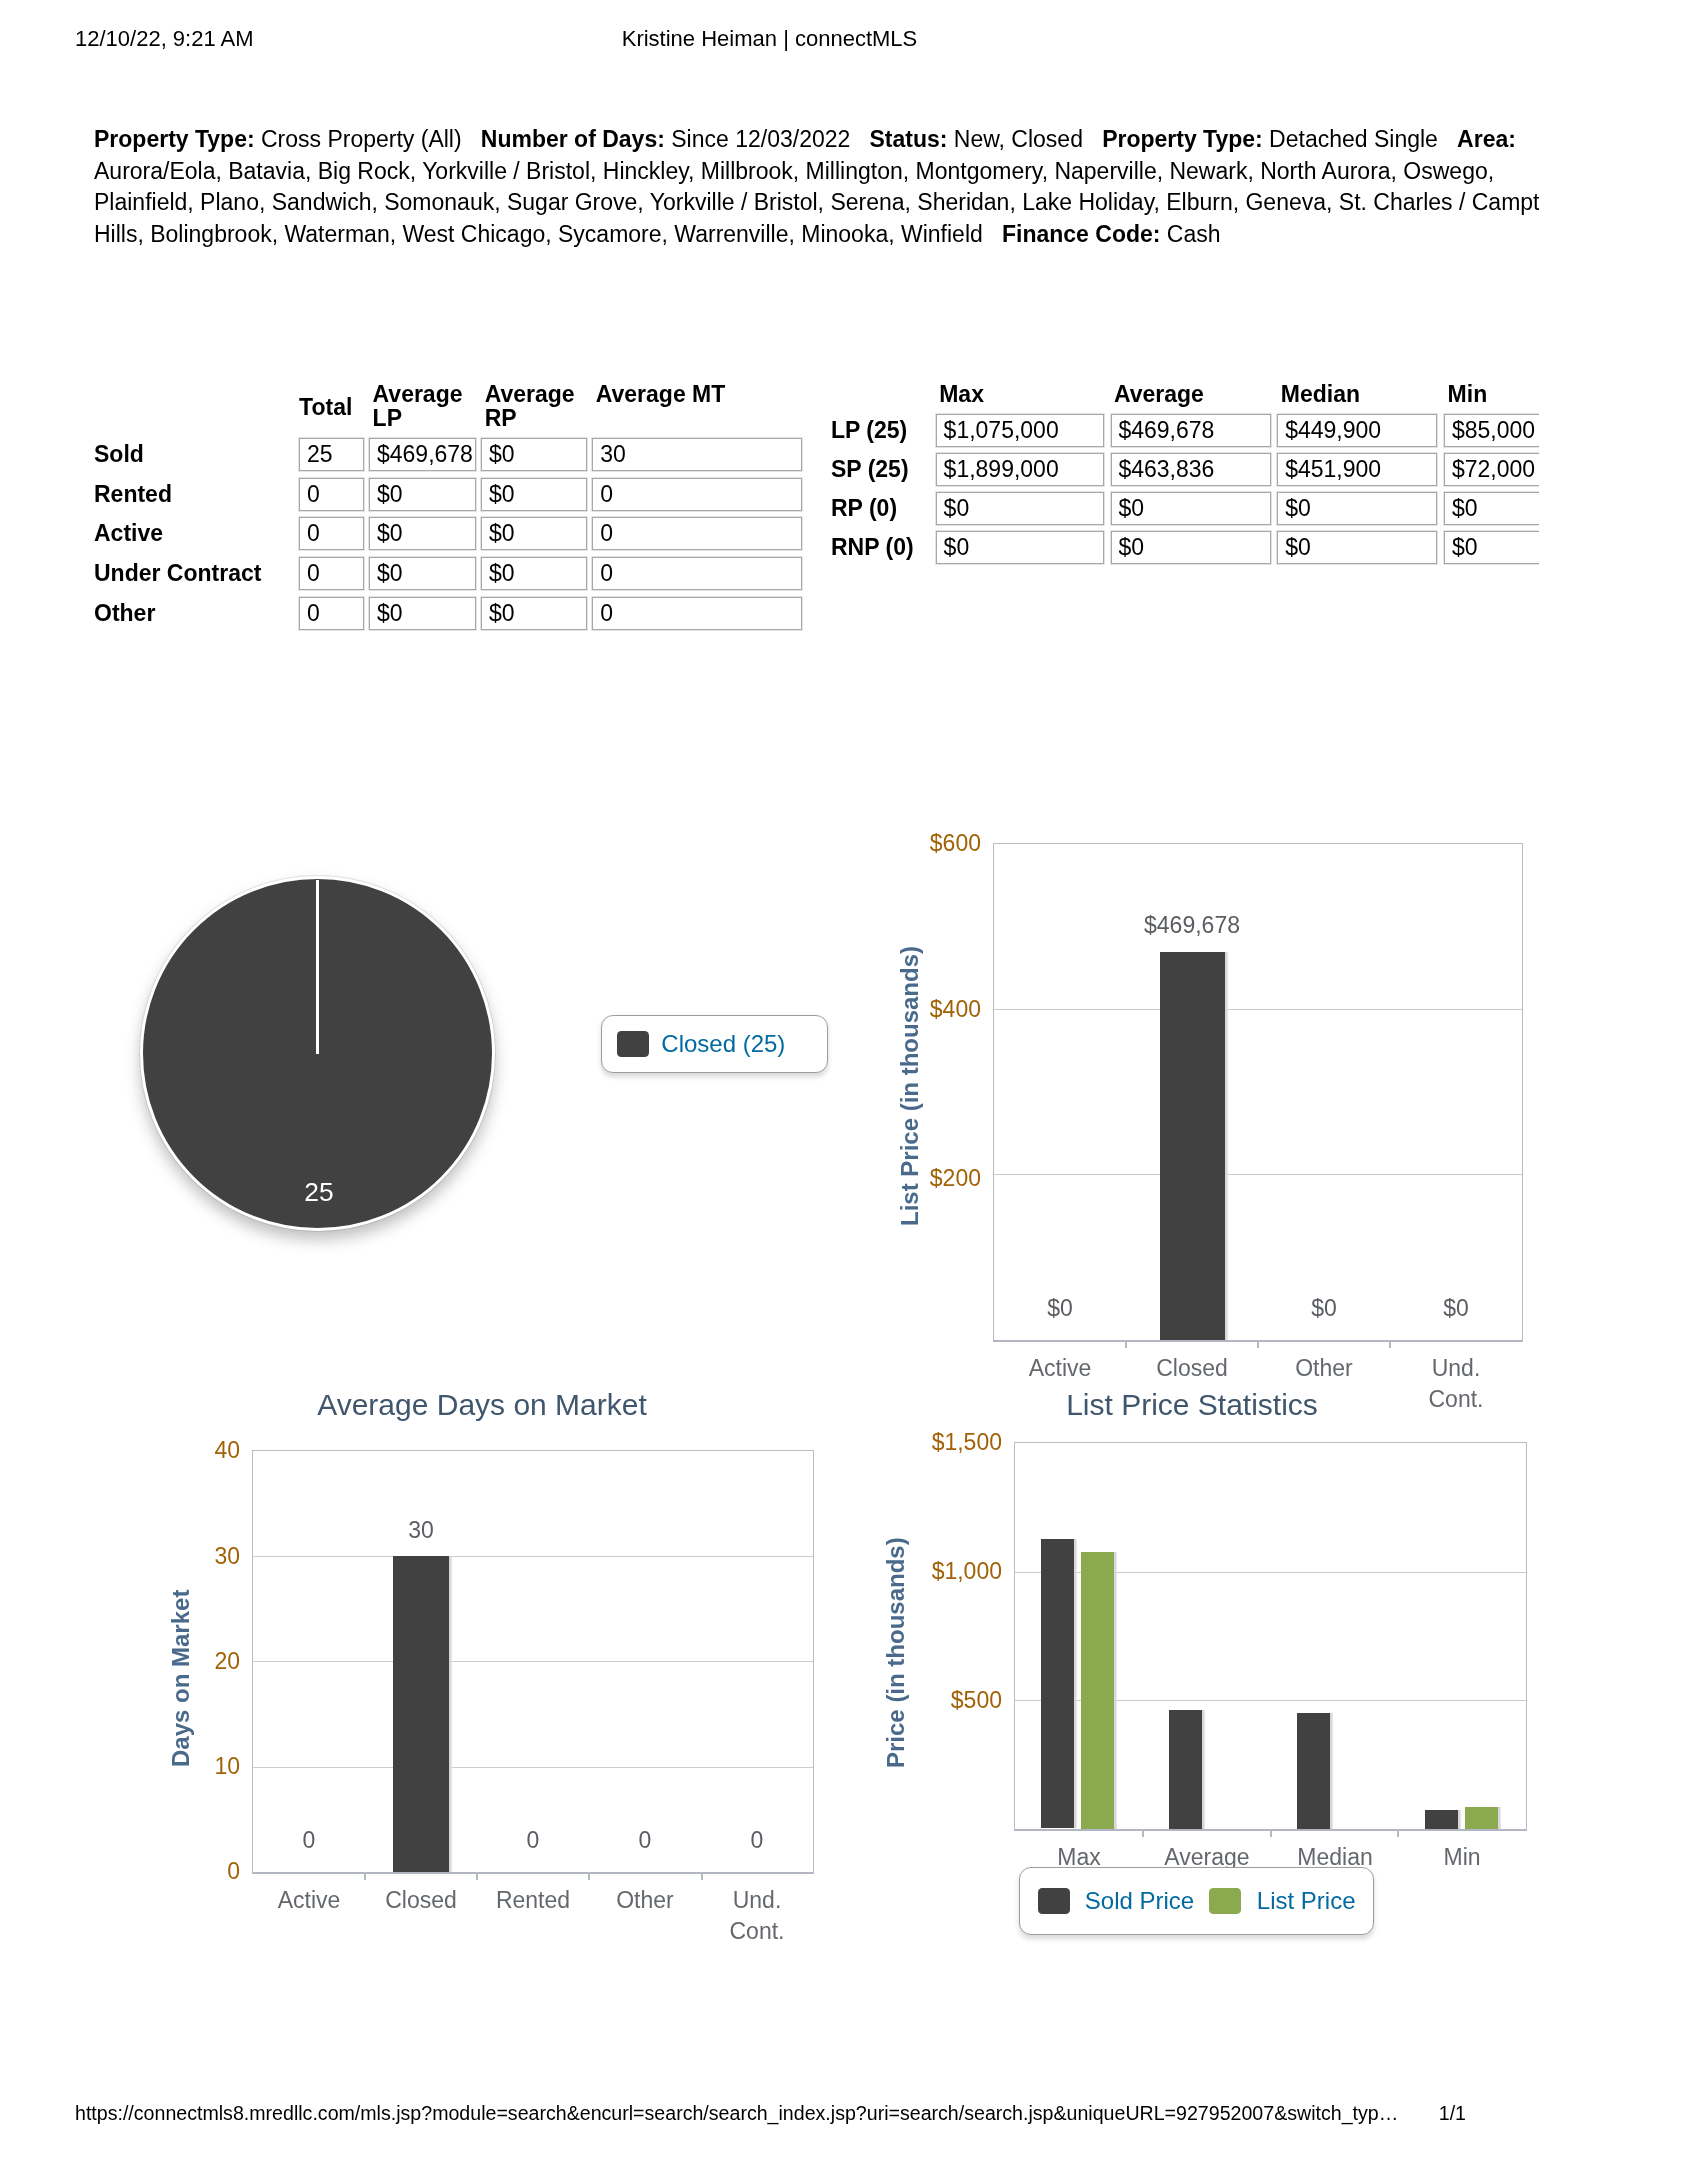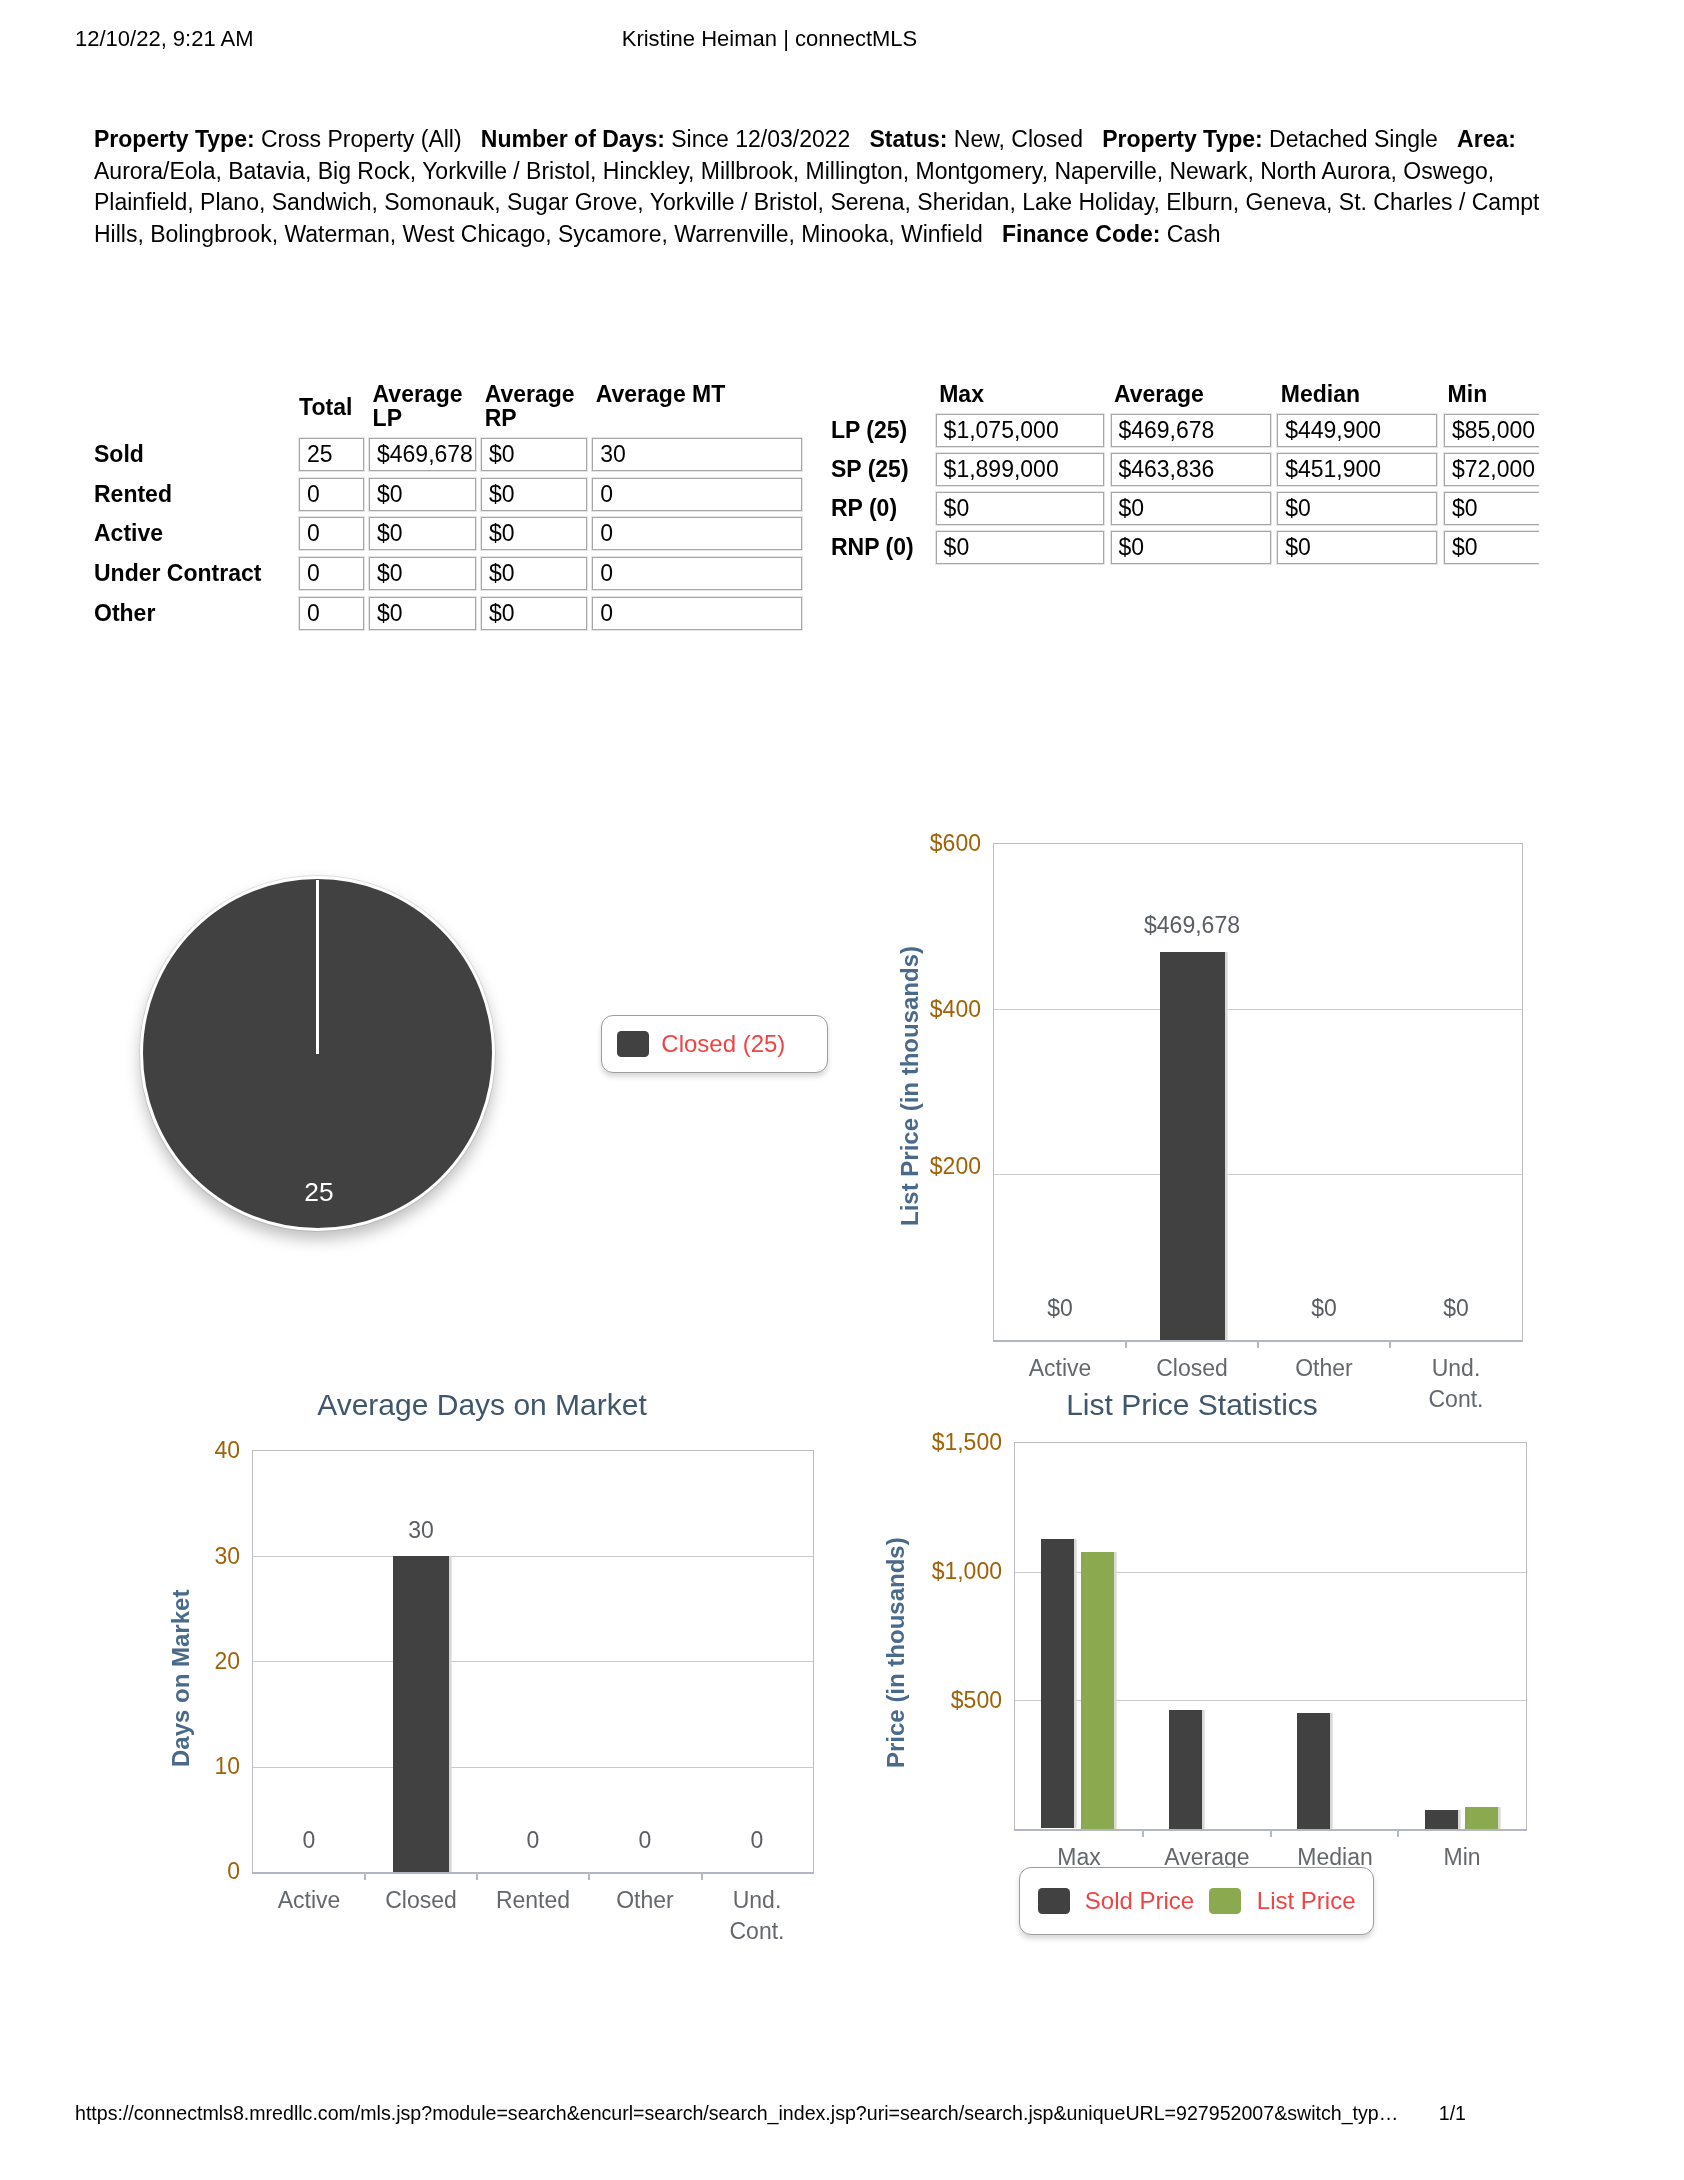--- a/index.html
+++ b/index.html
@@ -50,21 +50,21 @@
   .pie{position:absolute;left:140px;top:876px;width:349px;height:349px;border-radius:50%;
        border:3.4px solid #fff;box-shadow:0 8.5px 15.3px rgba(0,0,0,.25),0 0 0 0.9px #e6e6e6;}
   .pie-line{position:absolute;left:316px;top:880px;width:2.6px;height:174px;background:#fff;}
   .pie-label{position:absolute;left:285px;top:1177px;width:68px;text-align:center;
              color:#fff;font-size:26.4px;}
   .legend{position:absolute;background:#fff;border:1.7px solid #9d9d9d;border-radius:12px;
           box-shadow:0 3.4px 5.1px rgba(0,0,0,.15);display:flex;align-items:center;}
   .legend-pie{left:601px;top:1015px;width:210px;height:56px;padding-left:15.3px;gap:12px;}
   .legend-lps{left:1019px;top:1867px;width:353px;height:66px;justify-content:center;gap:15.3px;}
   .swatch{width:32px;height:25.6px;border-radius:4.3px;flex:0 0 auto;}
-  .legend-text{font-size:24px;color:#ef4444;white-space:nowrap;}
+  .legend-text{font-size:24px;color:#0369a1;white-space:nowrap;}
 </style>
 </head>
 <body>
 
 <div class="page">
 
   <div class="hdr-date">12/10/22, 9:21 AM</div>
   <div class="hdr-title">Kristine Heiman | connectMLS</div>
 
   <div class="criteria"><b>Property Type:</b><span> Cross Property (All)&nbsp;&nbsp; </span><b>Number of Days:</b><span> Since 12/03/2022&nbsp;&nbsp; </span><b>Status:</b><span> New, Closed&nbsp;&nbsp; </span><b>Property Type:</b><span> Detached Single&nbsp;&nbsp; </span><b>Area:</b><span> Aurora/Eola, Batavia, Big Rock, Yorkville / Bristol, Hinckley, Millbrook, Millington, Montgomery, Naperville, Newark, North Aurora, Oswego, Plainfield, Plano, Sandwich, Somonauk, Sugar Grove, Yorkville / Bristol, Serena, Sheridan, Lake Holiday, Elburn, Geneva, St. Charles / Campton Hills, Bolingbrook, Waterman, West Chicago, Sycamore, Warrenville, Minooka, Winfield&nbsp;&nbsp; </span><b>Finance Code:</b><span> Cash</span></div>
@@ -136,21 +136,21 @@
     <span class="swatch" id="pie-swatch" style="background: rgb(65, 65, 65);"></span>
     <span class="legend-text">Closed (25)</span>
   </div>
 
   <div class="ylab" style="left:896px;top:856px;width:34px;height:460px;">List Price (in thousands)</div>
   <div class="plot" id="alp-plot" style="left:993px;top:843px;width:528px;height:496px;">
       <div class="ytick" style="left: -124px; top: -13.6px;">$600</div>
       <div class="gridline" style="top: 165px;"></div>
       <div class="ytick" style="left: -124px; top: 152px;">$400</div>
       <div class="gridline" style="top: 330px;"></div>
-      <div class="ytick" style="left: -124px; top: 309px;">$200</div>
+      <div class="ytick" style="left: -124px; top: 321px;">$200</div>
       <div class="notch" style="left: 131px; top: 496px;"></div>
       <div class="notch" style="left: 263px; top: 496px;"></div>
       <div class="notch" style="left: 395px; top: 496px;"></div>
       <div class="catlab" style="left: 0px; width: 132px; top: 509px;">Active</div>
       <div class="catlab" style="left: 132px; width: 132px; top: 509px;">Closed</div>
       <div class="catlab" style="left: 264px; width: 132px; top: 509px;">Other</div>
       <div class="catlab" style="left: 396px; width: 132px; top: 509px;">Und.
 Cont.</div>
       <div class="vallab" style="left: 0px; width: 132px; top: 451px;">$0</div>
       <div class="bar" style="left: 166px; width: 65px; top: 108px; height: 388px; background: rgb(65, 65, 65);"></div>

